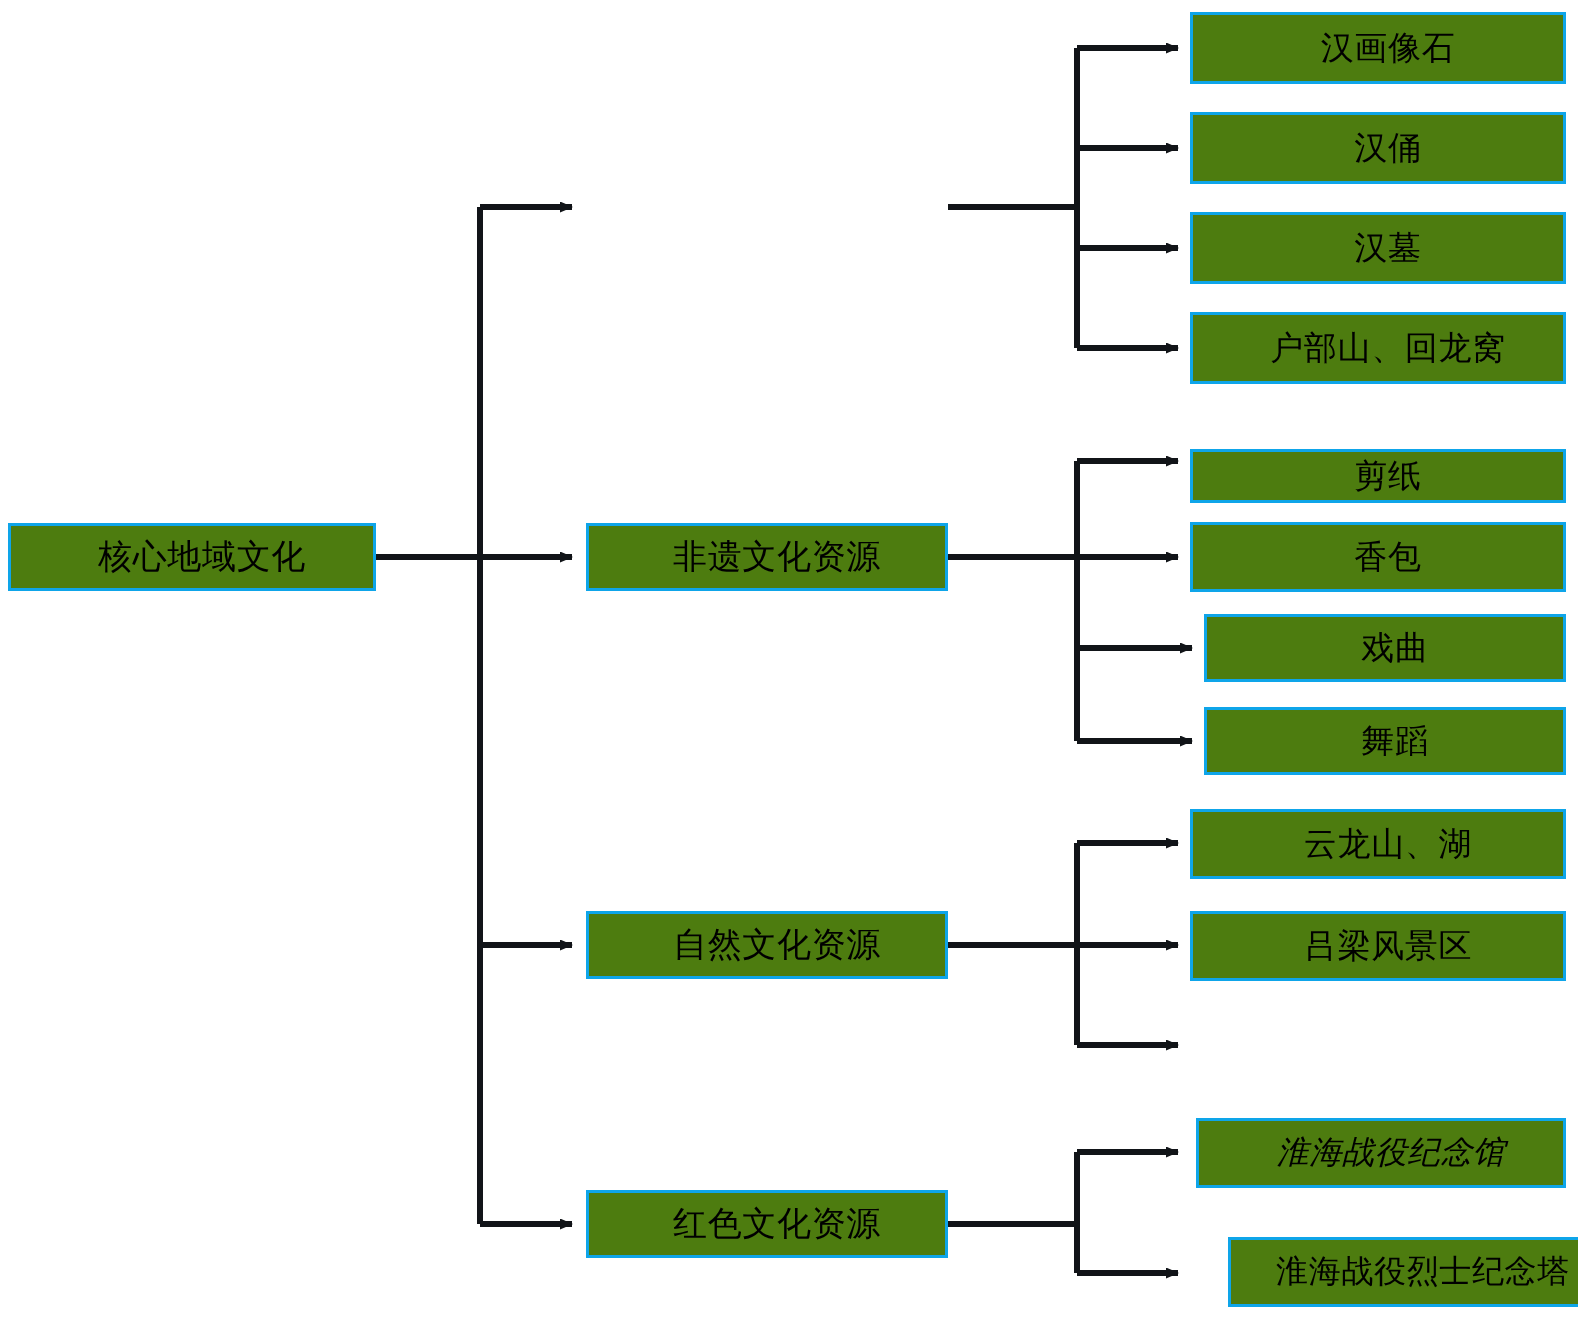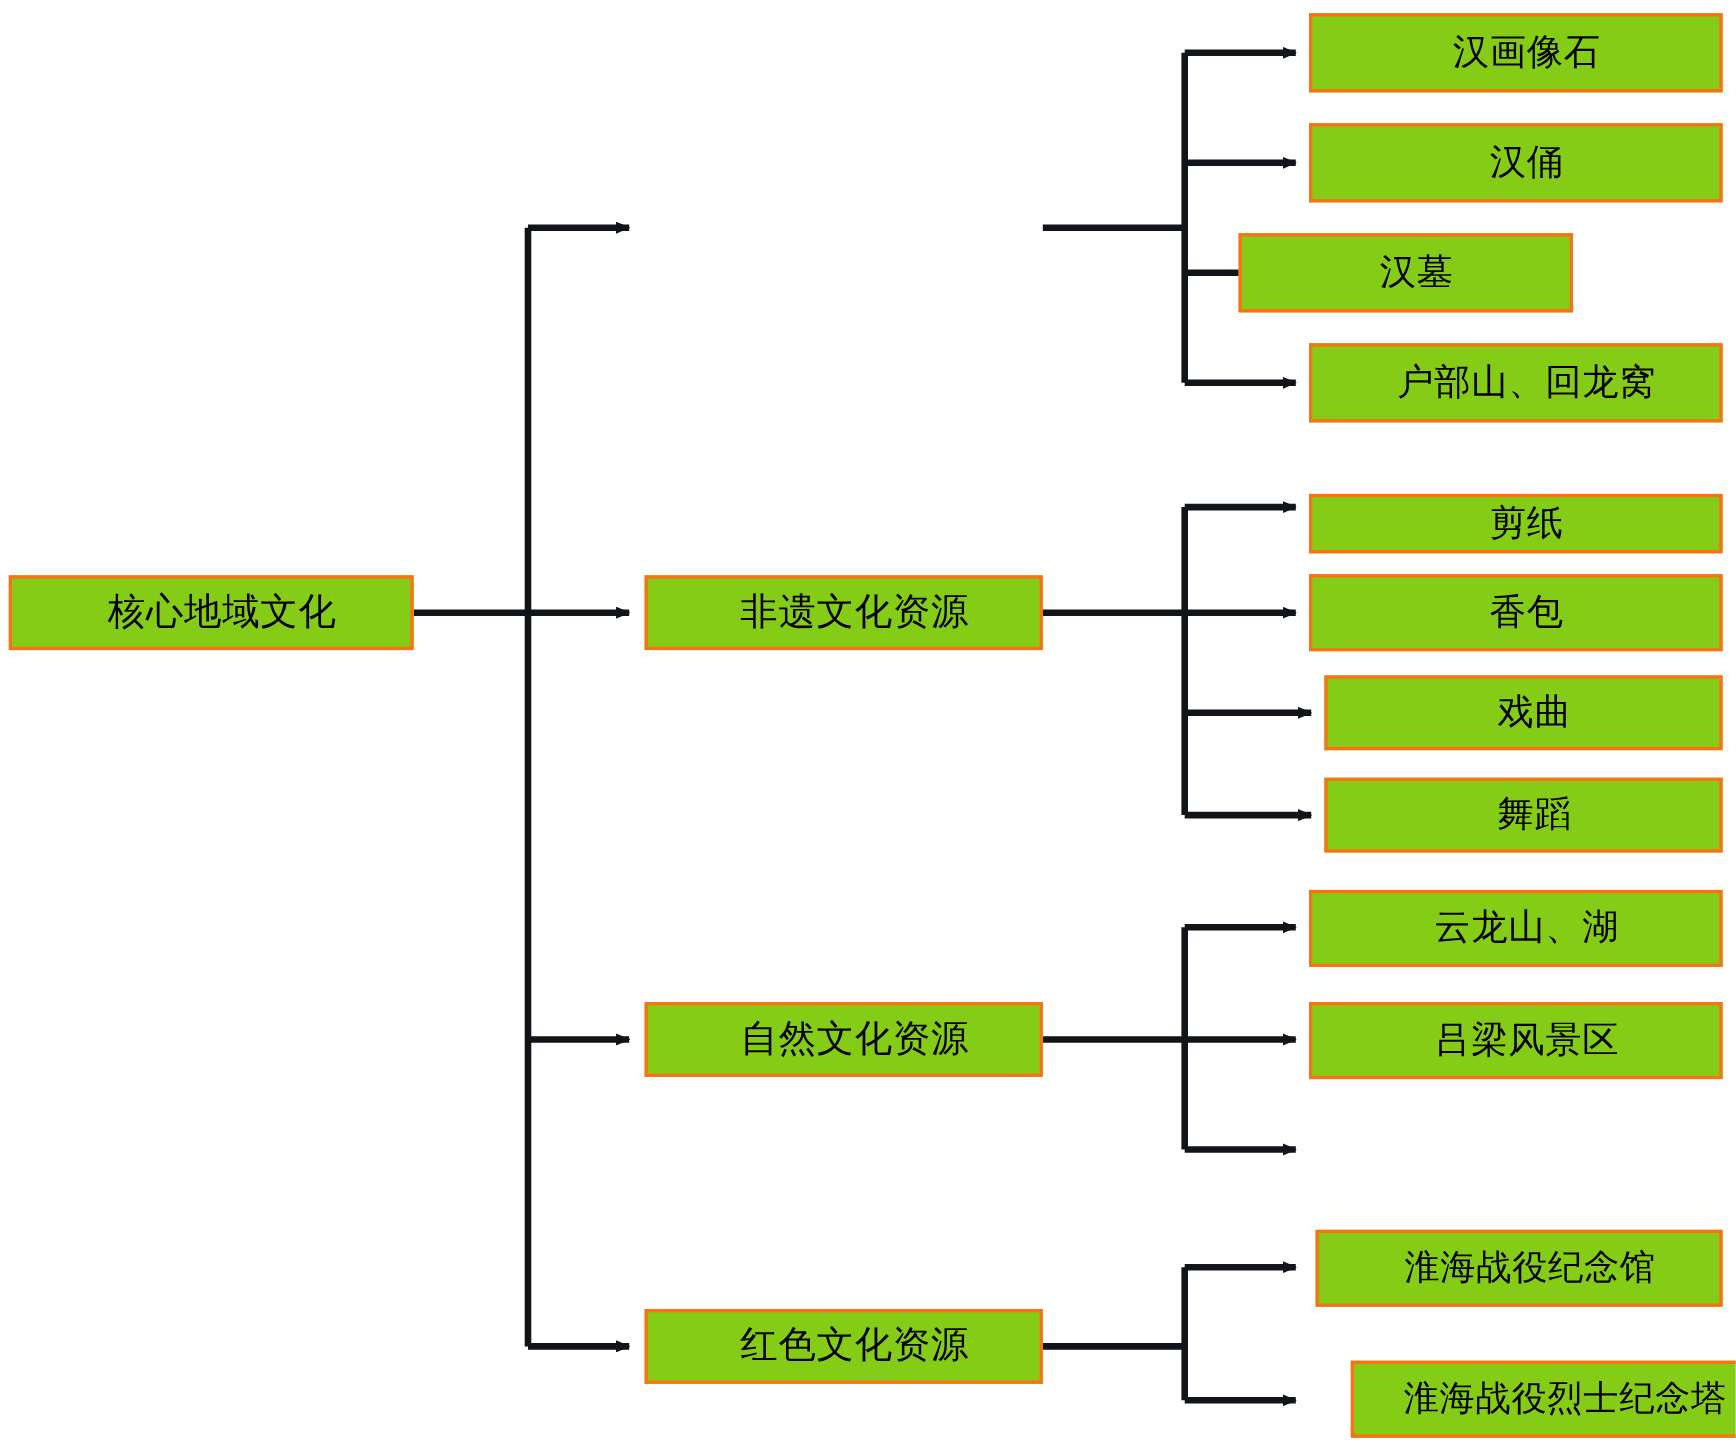--- a/index.html
+++ b/index.html
@@ -19,22 +19,22 @@
     position: absolute;
     left: 0;
     top: 0;
     width: 1578px;
     height: 1323px;
     pointer-events: none;
   }
   .node {
     position: absolute;
     box-sizing: border-box;
-    background: #84cc16;
-    border: 3px solid #f97316;
+    background: #4d7c0f;
+    border: 3px solid #0ea5e9;
     display: flex;
     align-items: center;
     justify-content: center;
     text-align: center;
     color: #000000;
     line-height: 1.05;
     letter-spacing: 0.02em;
     white-space: nowrap;
     padding-left: 20px;
   }
@@ -99,34 +99,34 @@
   <div class="node branch" style="left:586px; top:523px; width:362px; height:68px;">非遗文化资源</div>
 
   <div class="node branch" style="left:586px; top:911px; width:362px; height:68px;">自然文化资源</div>
 
   <div class="node branch" style="left:586px; top:1190px; width:362px; height:68px;">红色文化资源</div>
 
   <div class="node leaf" style="left:1190px; top:12px; width:376px; height:72px;">汉画像石</div>
 
   <div class="node leaf" style="left:1190px; top:112px; width:376px; height:72px;">汉俑</div>
 
-  <div class="node leaf" style="left:1126px; top:212px; width:304px; height:72px;">汉墓</div>
+  <div class="node leaf" style="left:1190px; top:212px; width:376px; height:72px;">汉墓</div>
 
   <div class="node leaf" style="left:1190px; top:312px; width:376px; height:72px;">户部山、回龙窝</div>
 
   <div class="node leaf" style="left:1190px; top:449px; width:376px; height:54px;">剪纸</div>
 
   <div class="node leaf" style="left:1190px; top:522px; width:376px; height:70px;">香包</div>
 
   <div class="node leaf" style="left:1204px; top:614px; width:362px; height:68px;">戏曲</div>
 
   <div class="node leaf" style="left:1204px; top:707px; width:362px; height:68px;">舞蹈</div>
 
   <div class="node leaf" style="left:1190px; top:809px; width:376px; height:70px;">云龙山、湖</div>
 
   <div class="node leaf" style="left:1190px; top:911px; width:376px; height:70px;">吕梁风景区</div>
 
 
-  <div class="node leaf-long" style="left:1196px; top:1118px; width:370px; height:70px;">淮海战役纪念馆</div>
+  <div class="node leaf-long" style="left:1196px; top:1118px; width:370px; height:70px;font-style:italic;">淮海战役纪念馆</div>
 
   <div class="node leaf-long" style="left:1196px; top:1237px; width:370px; height:70px;margin-left:32px;">淮海战役烈士纪念塔</div>
 
 </div>
 
 </body></html>

